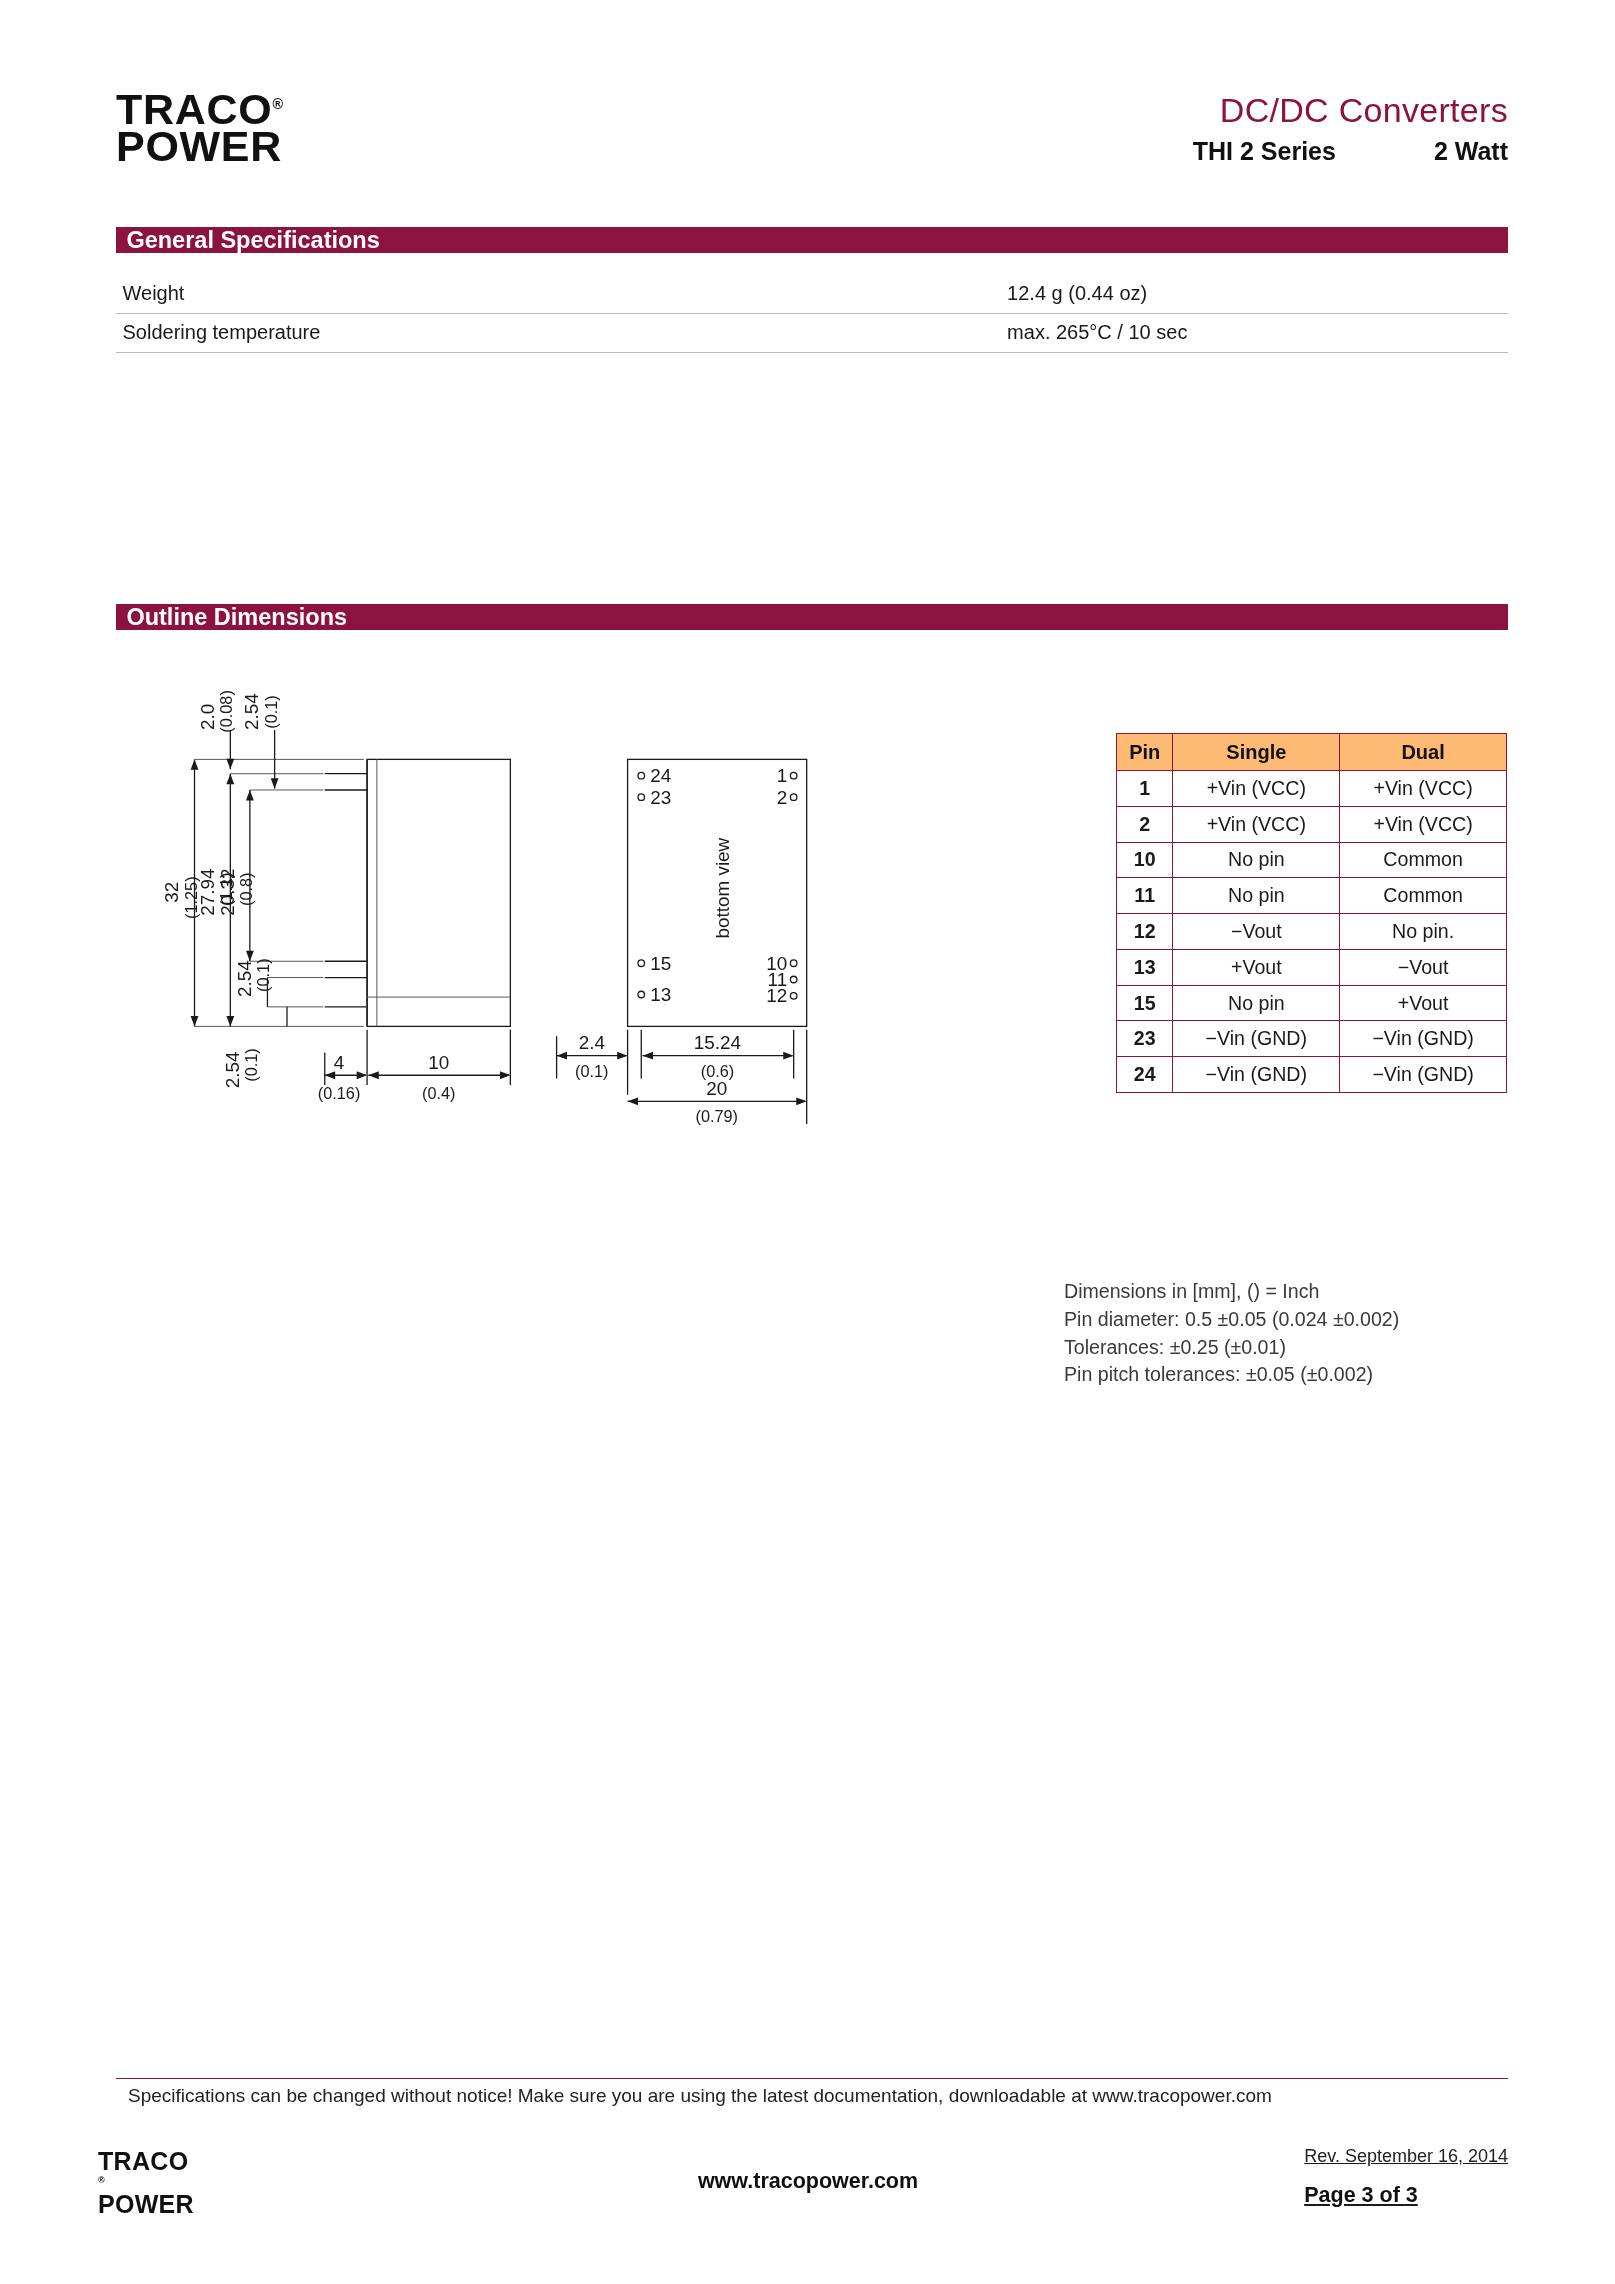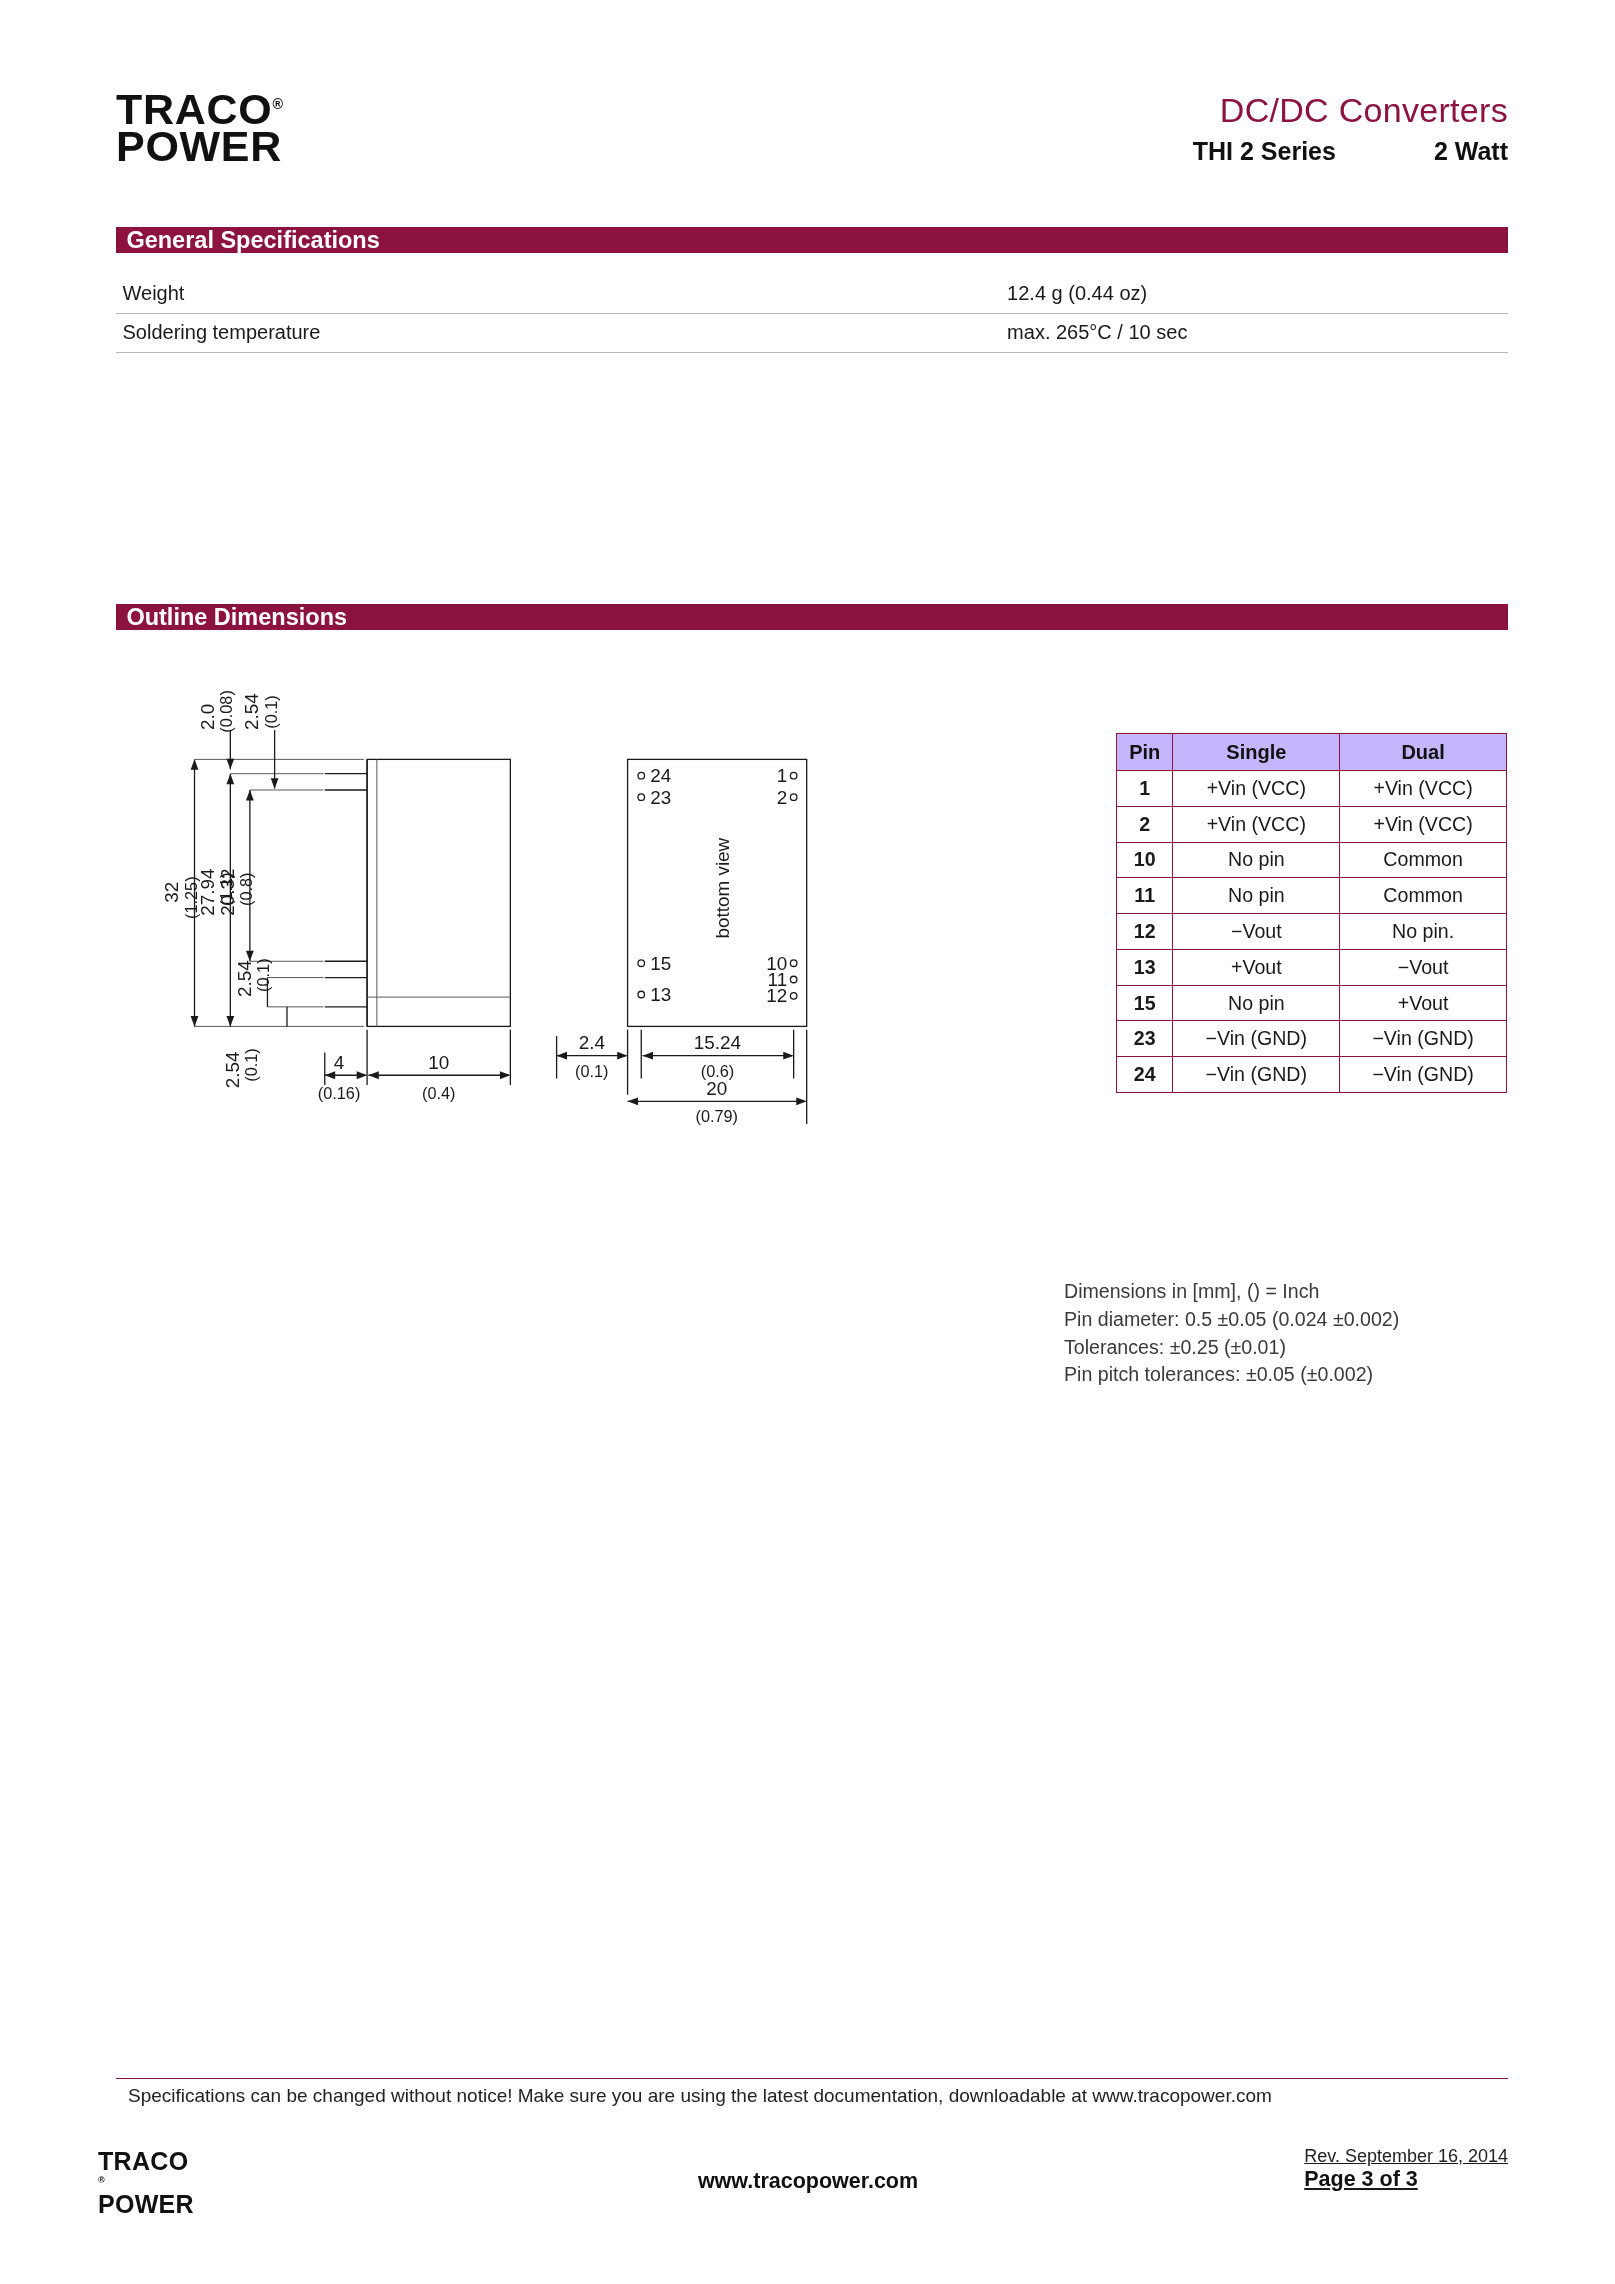--- a/index.html
+++ b/index.html
@@ -133,21 +133,21 @@
     font-weight: bold;
     padding: 7.8px 0;
     border: 0.7px solid #8c1240;
   }
   .pinout th {
     border: 0.7px solid #8c1240;
     padding: 6.5px 2.6px;
     font-weight: bold;
     font-size: 20px;
     text-align: center;
-    background: #c4b5fd;
+    background: #fdba74;
     color: #111;
   }
   .pinout td {
     border: 0.7px solid #8c1240;
     padding: 5.9px 3.9px;
     text-align: center;
     color: #1a1a1a;
   }
   .pinout td.pin { font-weight: bold; }
 
@@ -200,21 +200,21 @@
     font-weight: bold;
     color: #111;
   }
   .footer-right {
     position: absolute;
     right: 108px;
     top: 2146px;
     text-decoration: underline;
   }
   .footer-rev { font-size: 18px; color: #222; }
-  .footer-page { margin-top: 0; font-size: 21.5px; font-weight: bold; color: #111; }
+  .footer-page { margin-top: 16px; font-size: 21.5px; font-weight: bold; color: #111; }
 
   .dim-text { font-family: "Liberation Sans", sans-serif; font-size: 29px; fill: #1a1a1a; }
   .dim-text-sm { font-family: "Liberation Sans", sans-serif; font-size: 25px; fill: #1a1a1a; }
   .ln { stroke: #1a1a1a; stroke-width: 2; fill: none; }
   .ln-thin { stroke: #555; stroke-width: 1.5; fill: none; }
 </style>
 </head>
 <body>
 
 <div class="page">

